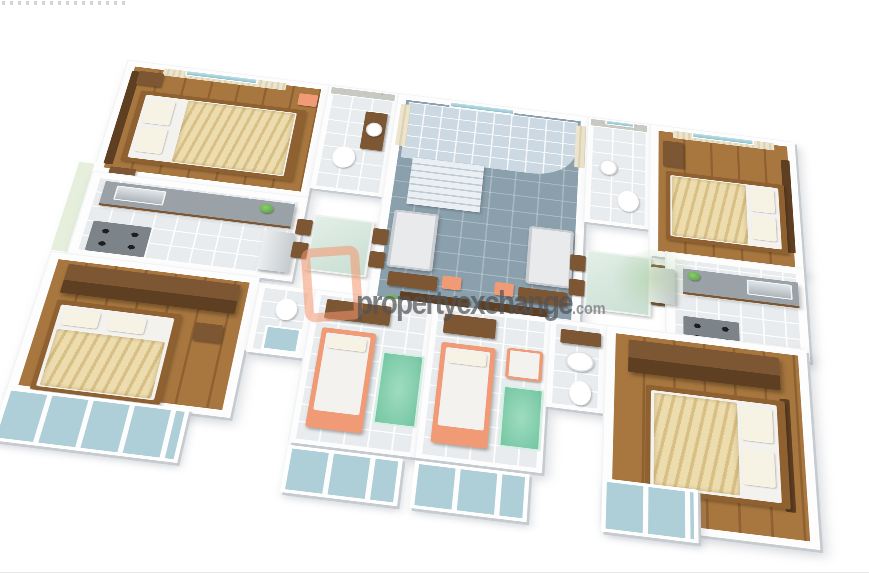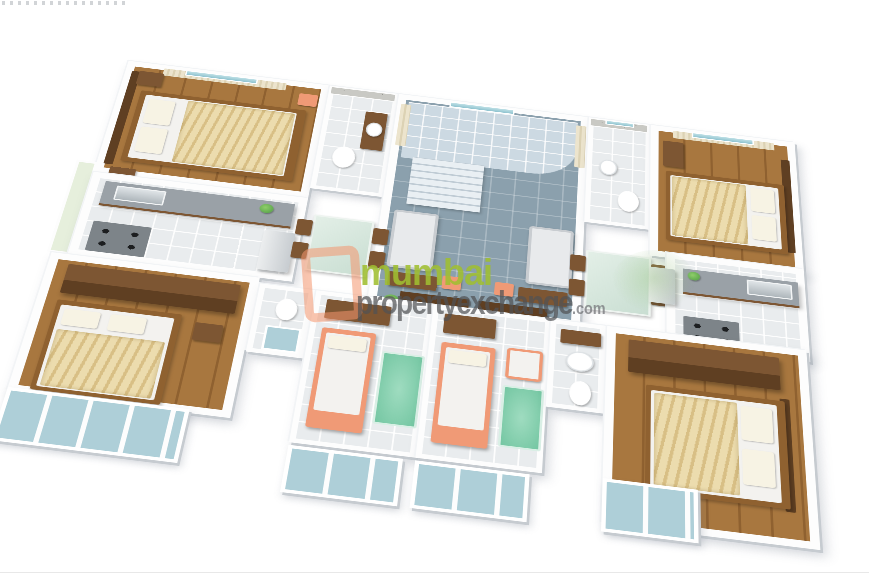--- a/index.html
+++ b/index.html
@@ -218,18 +218,17 @@
       <div class="f duvet" style="left:48px;top:94px;width:100px;height:148px;"></div>
       <div class="f desk" style="left:8px;top:260px;width:30px;height:28px;"></div>
     </div>
     <div class="balcony f" style="left:724px;top:692px;width:110px;height:80px;"></div>
 
   </div>
 
   <div id="watermark">
     <div id="wm-tree"></div>
     <div id="wm-logo"></div>
-    <div id="wm-line1">mumbai</div>
     <div id="wm-line2"><span>propertyexchange</span><span id="wm-suffix">.com</span></div>
   </div>
 
   <div id="bottom-edge"></div>
 </div>
 
 </body></html>

